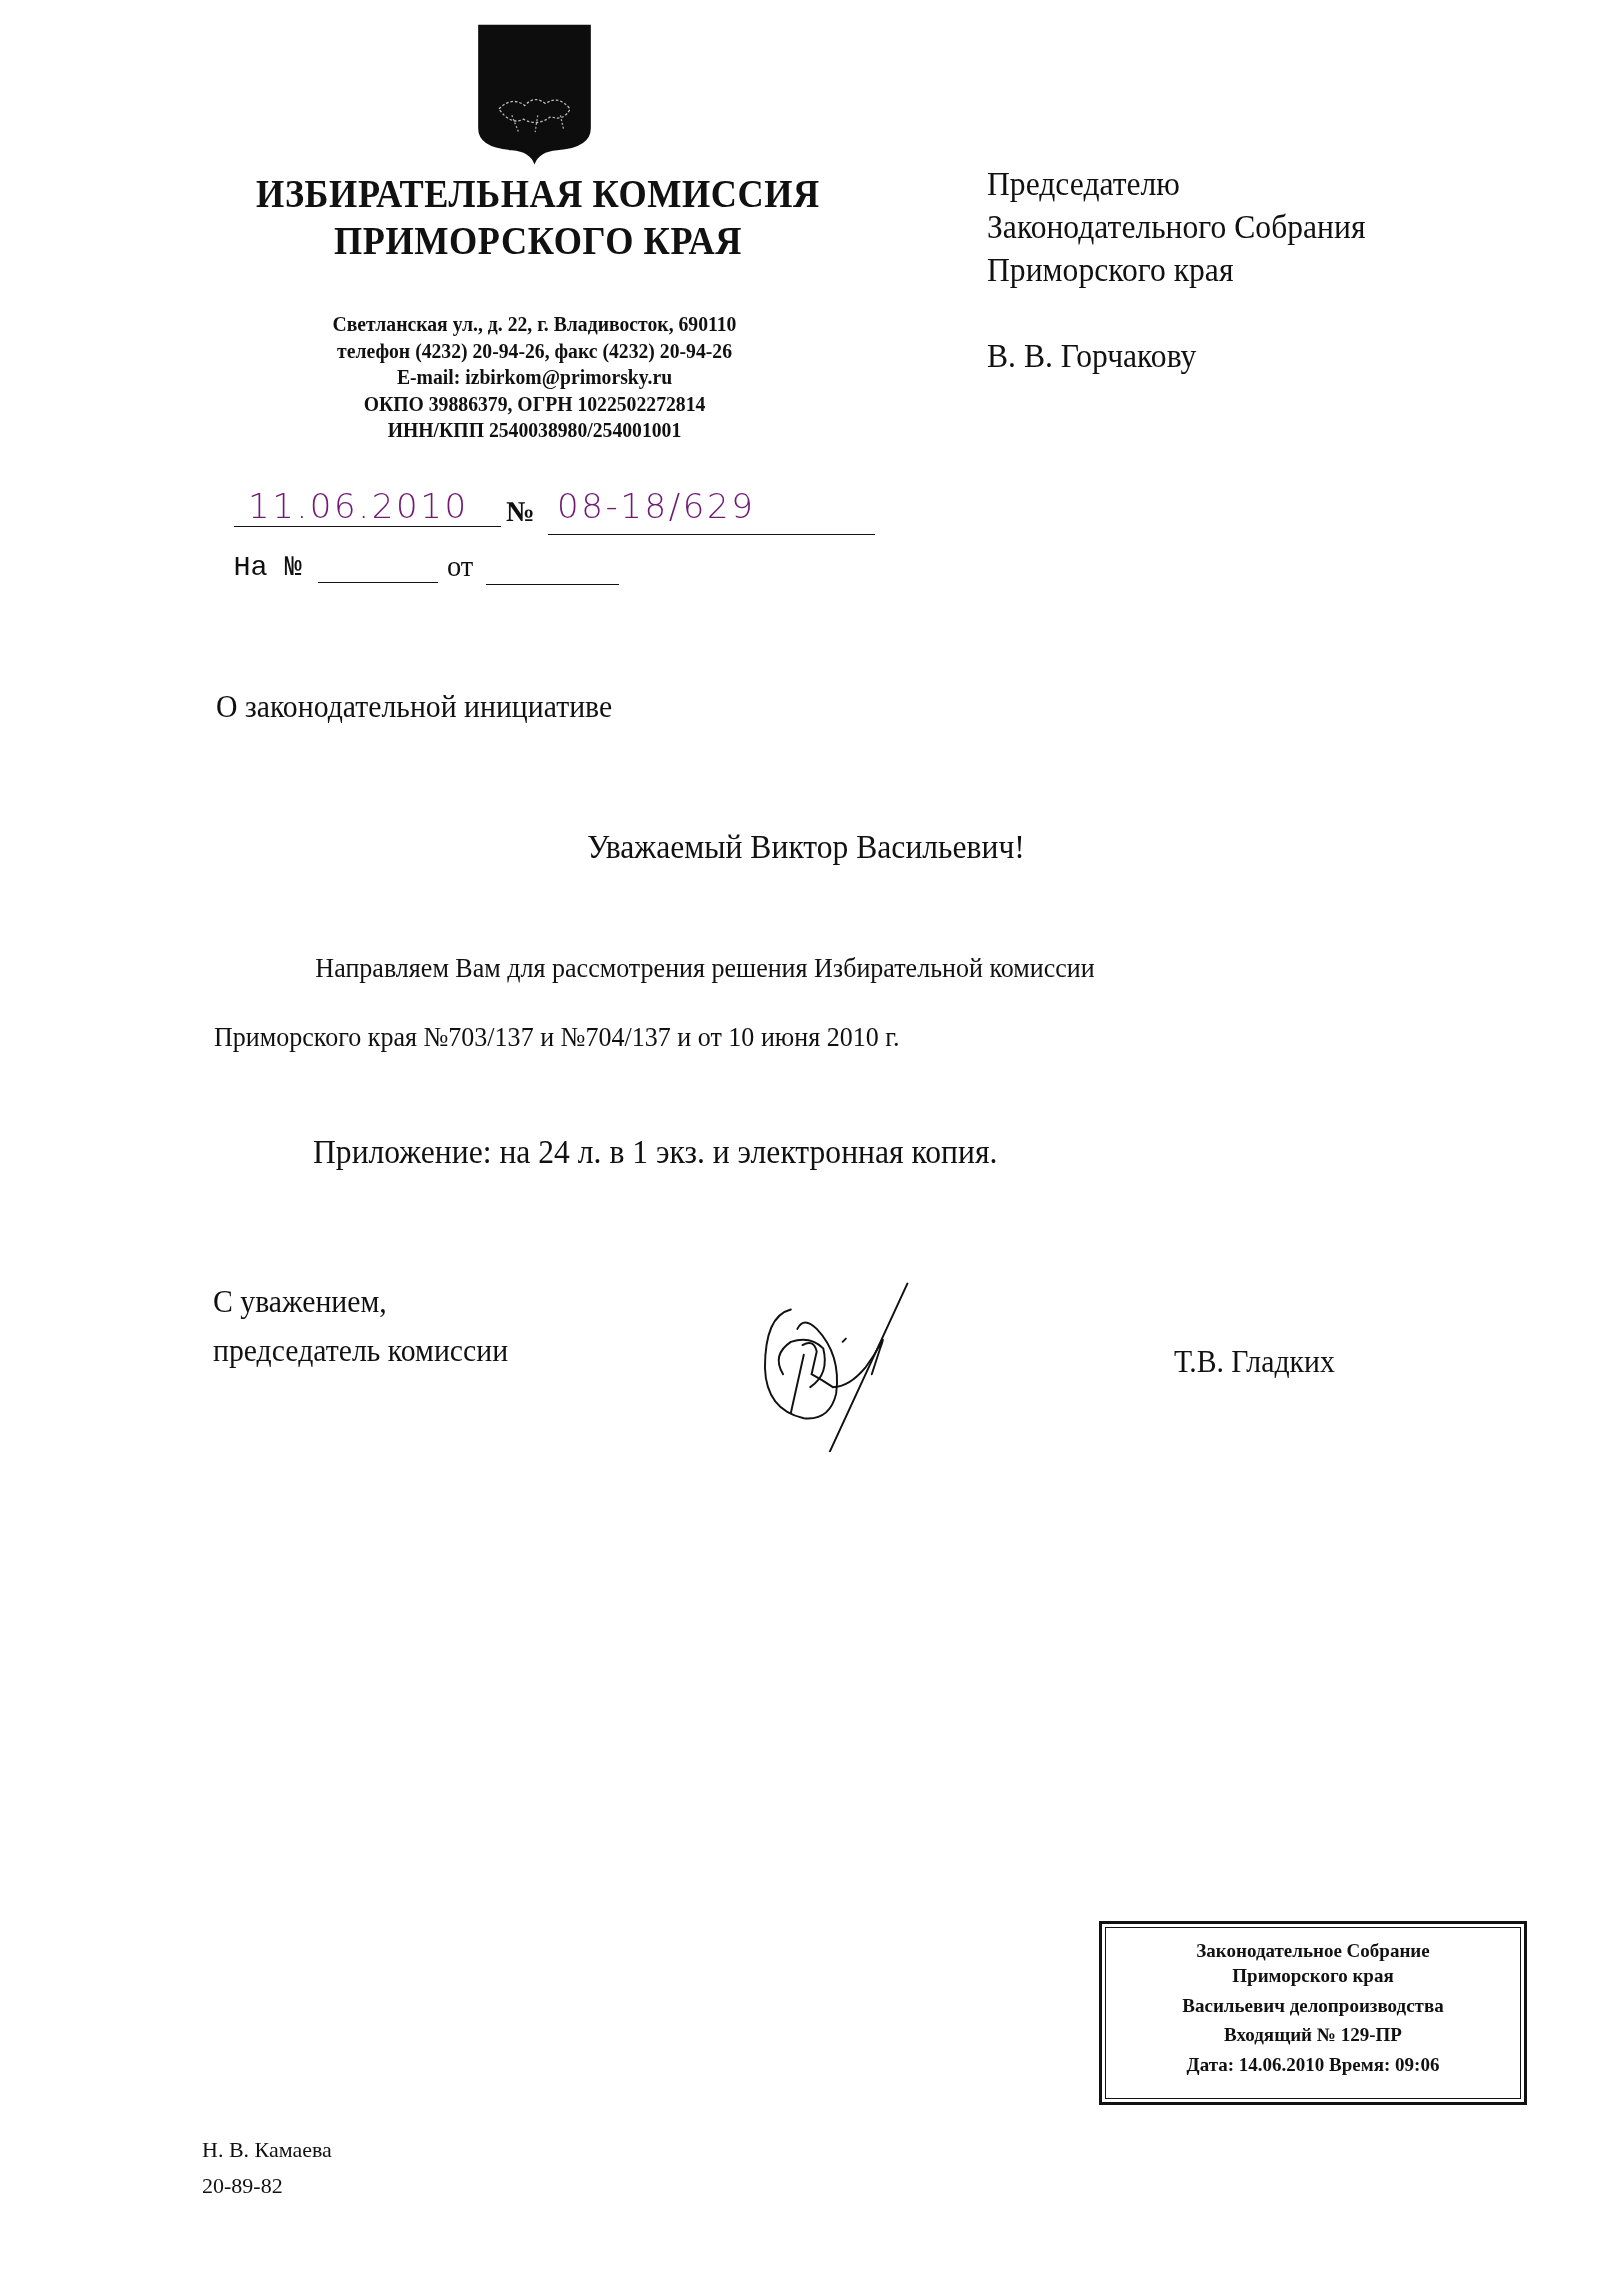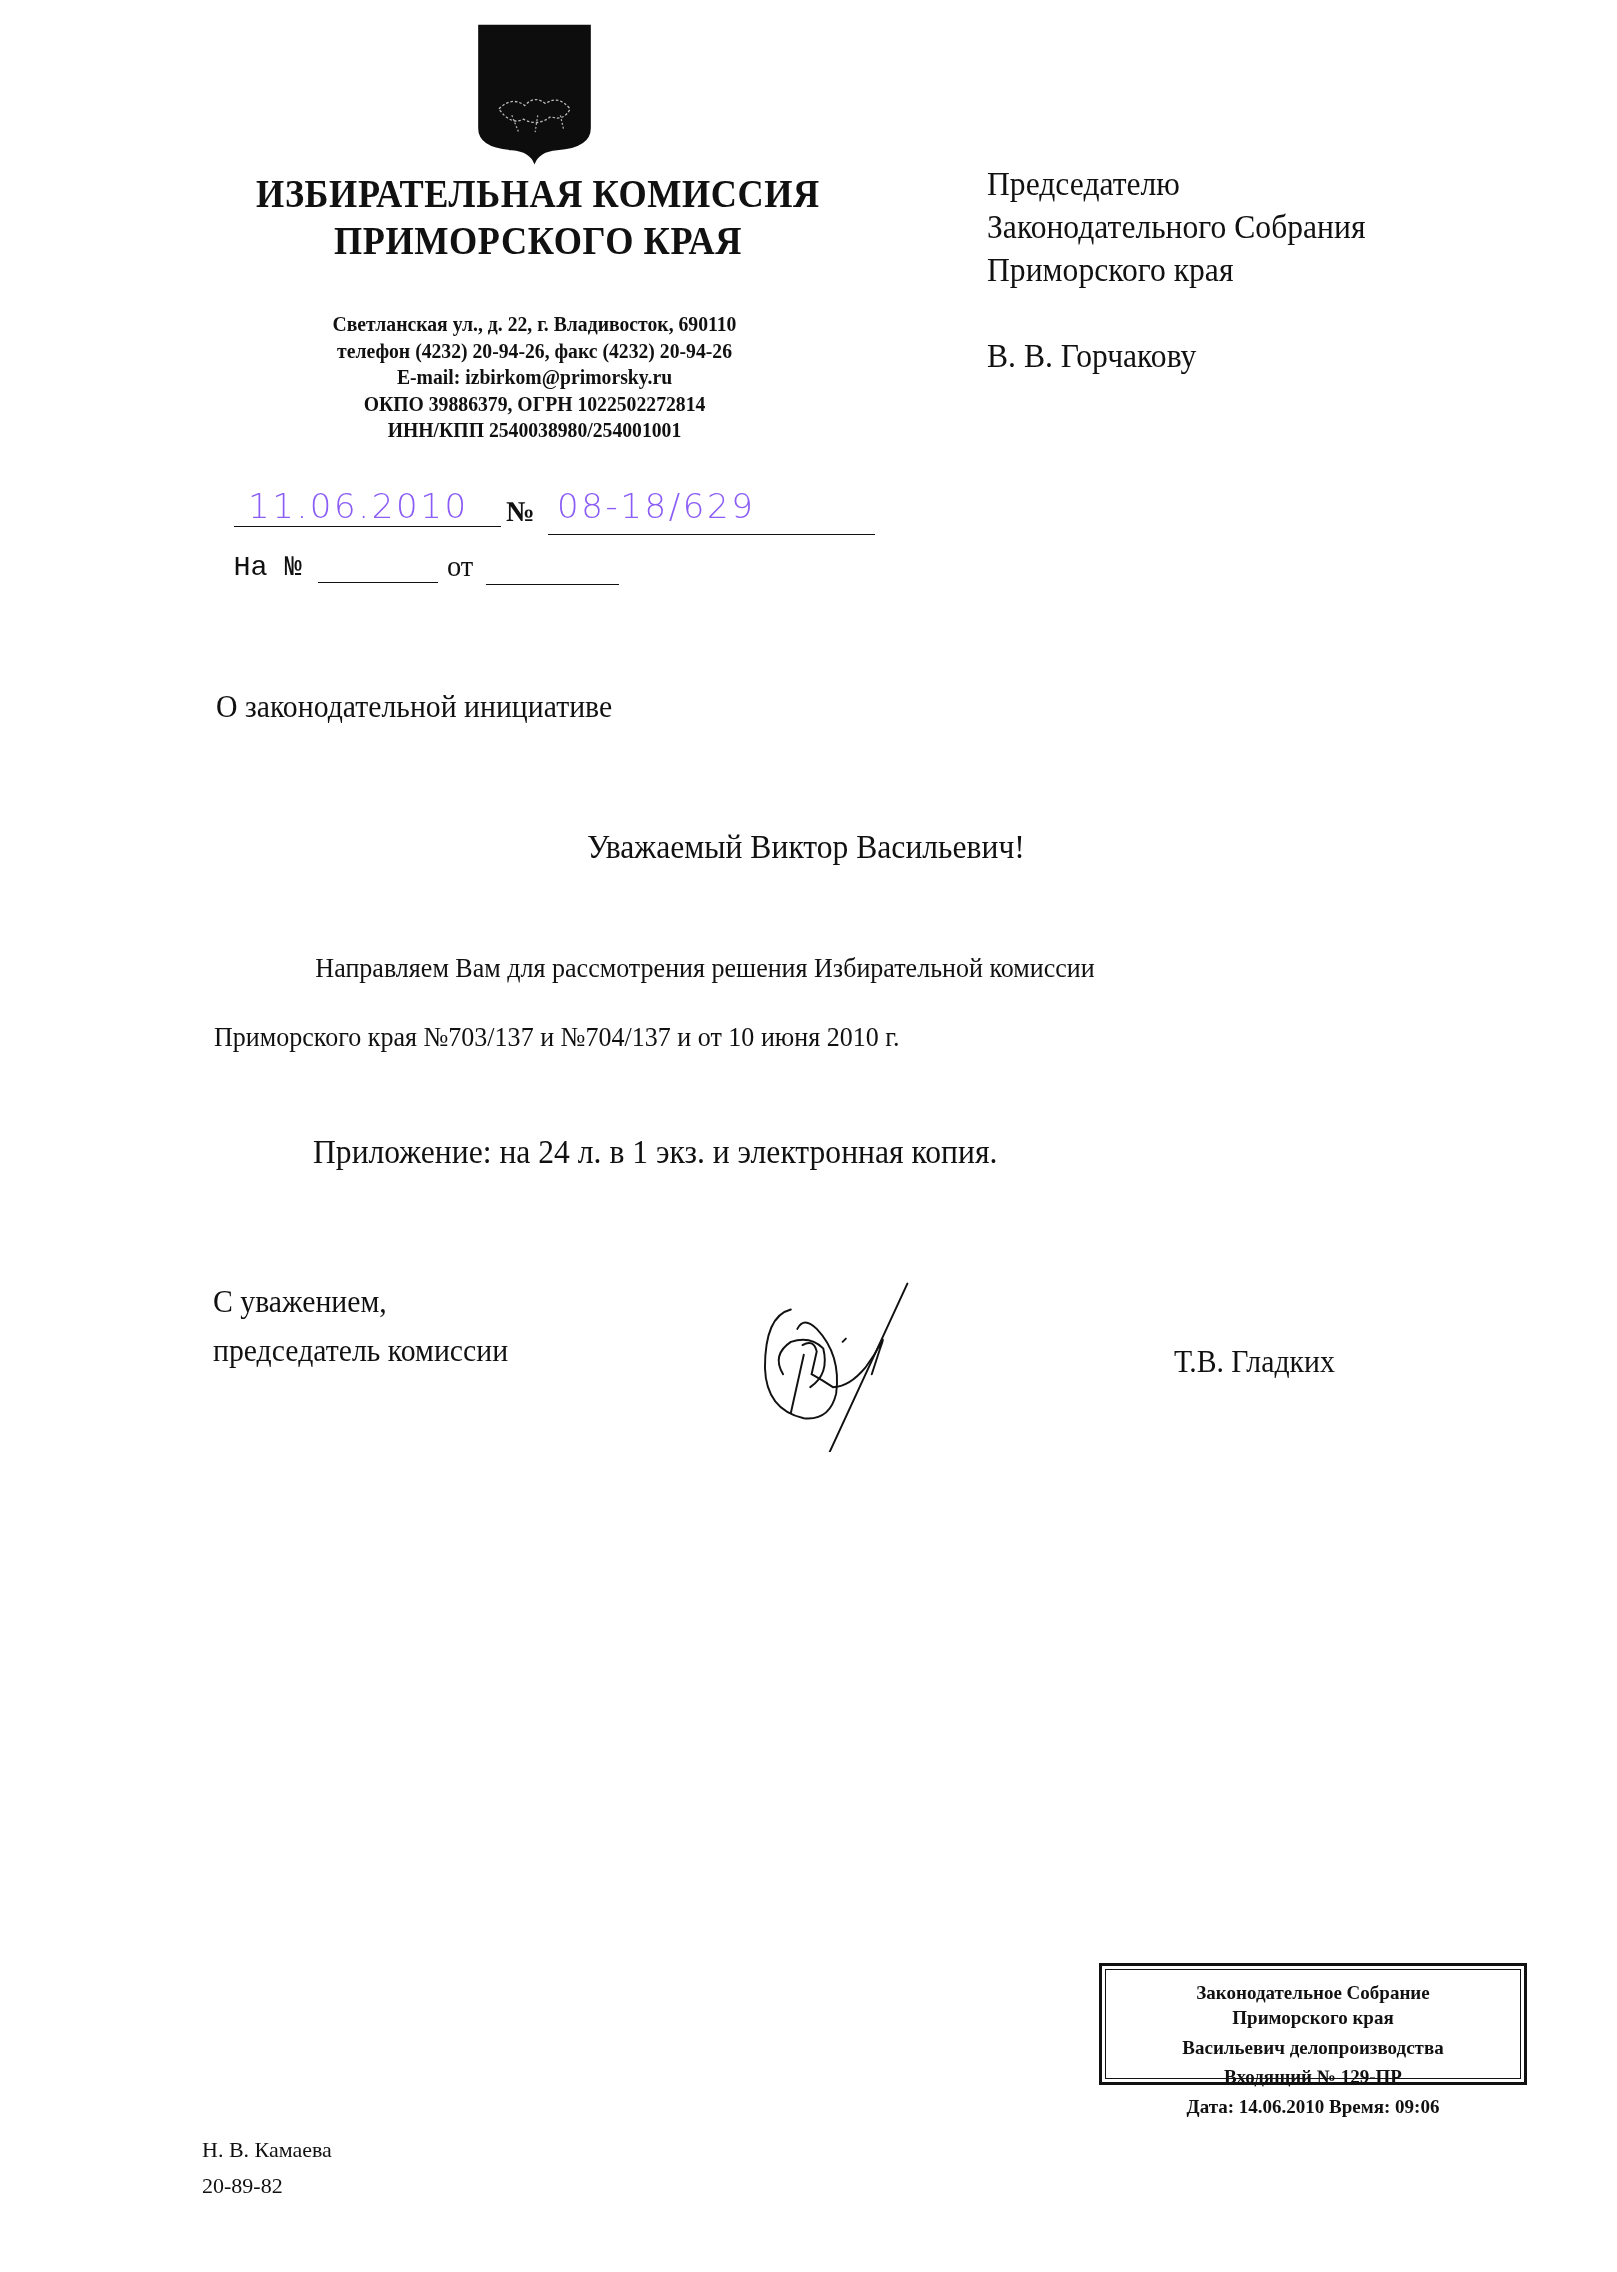--- a/index.html
+++ b/index.html
@@ -14,39 +14,39 @@
                font-size: 39px; line-height: 47px; letter-spacing: 0.6px; transform: scaleX(0.93); }
   .org-details { left: 233px; top: 311px; width: 603px; text-align: center; font-weight: bold;
                  font-size: 21.4px; line-height: 26.6px; transform: scaleX(0.92); }
 
   .addressee { left: 987px; top: 162px; font-size: 34px; line-height: 43px; transform-origin: left top; transform: scaleX(0.93); }
   .addressee .line { display: block; white-space: nowrap; }
   .addressee .name { margin-top: 43px; }
 
   
   .reg { left: 227px; top: 486px; width: 648px; height: 104px; font-size: 28.5px; }
-  .reg .hand { font-family: "DejaVu Sans", sans-serif; font-weight: 200; font-size: 34px; color: #8b5cf6; letter-spacing: 2.6px; }
+  .reg .hand { font-family: "DejaVu Sans", sans-serif; font-weight: 200; font-size: 34px; color: #701a75; letter-spacing: 2.6px; }
   .uline { position: absolute; border-bottom: 1.9px solid #111; }
 
   .subject { left: 216px; top: 688px; font-size: 32px; transform-origin: left top; transform: scaleX(0.93); white-space: nowrap; }
   .greeting { left: 587px; top: 828px; font-size: 34px; transform-origin: left top; transform: scaleX(0.93); white-space: nowrap; }
   .para { left: 214px; top: 933px; width: 1283px; font-size: 28px; line-height: 69px; }
   .para .l1 { display: block; padding-left: 109px; white-space: nowrap; transform-origin: left top; transform: scaleX(0.93); }
   .para .l2 { display: block; white-space: nowrap; transform-origin: left top; transform: scaleX(0.93); }
   .appendix { left: 313px; top: 1133px; font-size: 34px; transform-origin: left top; transform: scaleX(0.93); white-space: nowrap; }
 
   .sig-left { left: 213px; top: 1277px; font-size: 32px; line-height: 49px; transform-origin: left top; transform: scaleX(0.93); white-space: nowrap; }
   .sig-left span { display: block; }
   .signature { left: 752px; top: 1277px; width: 246px; height: 175px; }
   .sig-name { left: 1174px; top: 1343px; font-size: 32px; transform-origin: left top; transform: scaleX(0.93); white-space: nowrap; }
 
   .executor { left: 202px; top: 2132px; font-size: 22px; line-height: 36px; }
   .executor span { display: block; }
 
-  .stamp { left: 1099px; top: 1963px; width: 428px; height: 122px; border: 3.2px solid #111; box-sizing: border-box; }
+  .stamp { left: 1099px; top: 1921px; width: 428px; height: 184px; border: 3.2px solid #111; box-sizing: border-box; }
   .stamp-inner { position: absolute; left: 2.6px; top: 2.6px; right: 2.6px; bottom: 2.6px; border: 1.3px solid #111;
                  text-align: center; font-weight: bold; font-size: 19px; line-height: 24.6px; padding-top: 11.7px; }
   .stamp-inner span { display: block; }
   .stamp-inner .gap { margin-top: 5.2px; }
 </style>
 </head>
 <body>
 
 <div class="abs coat">
   <svg width="123" height="148" viewBox="0 0 190 228">

